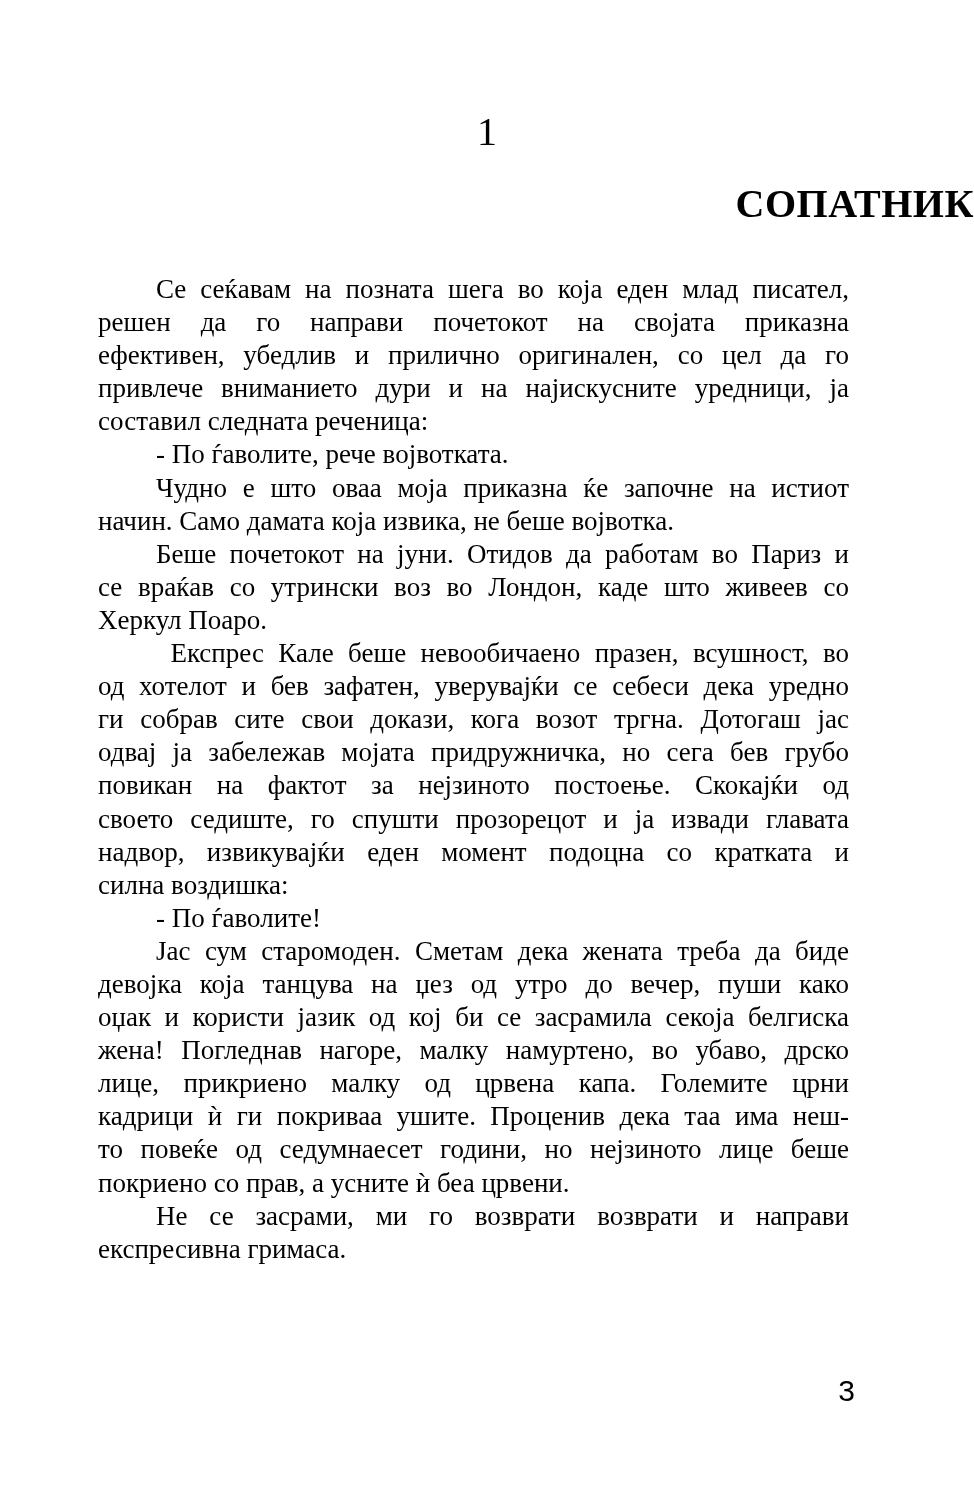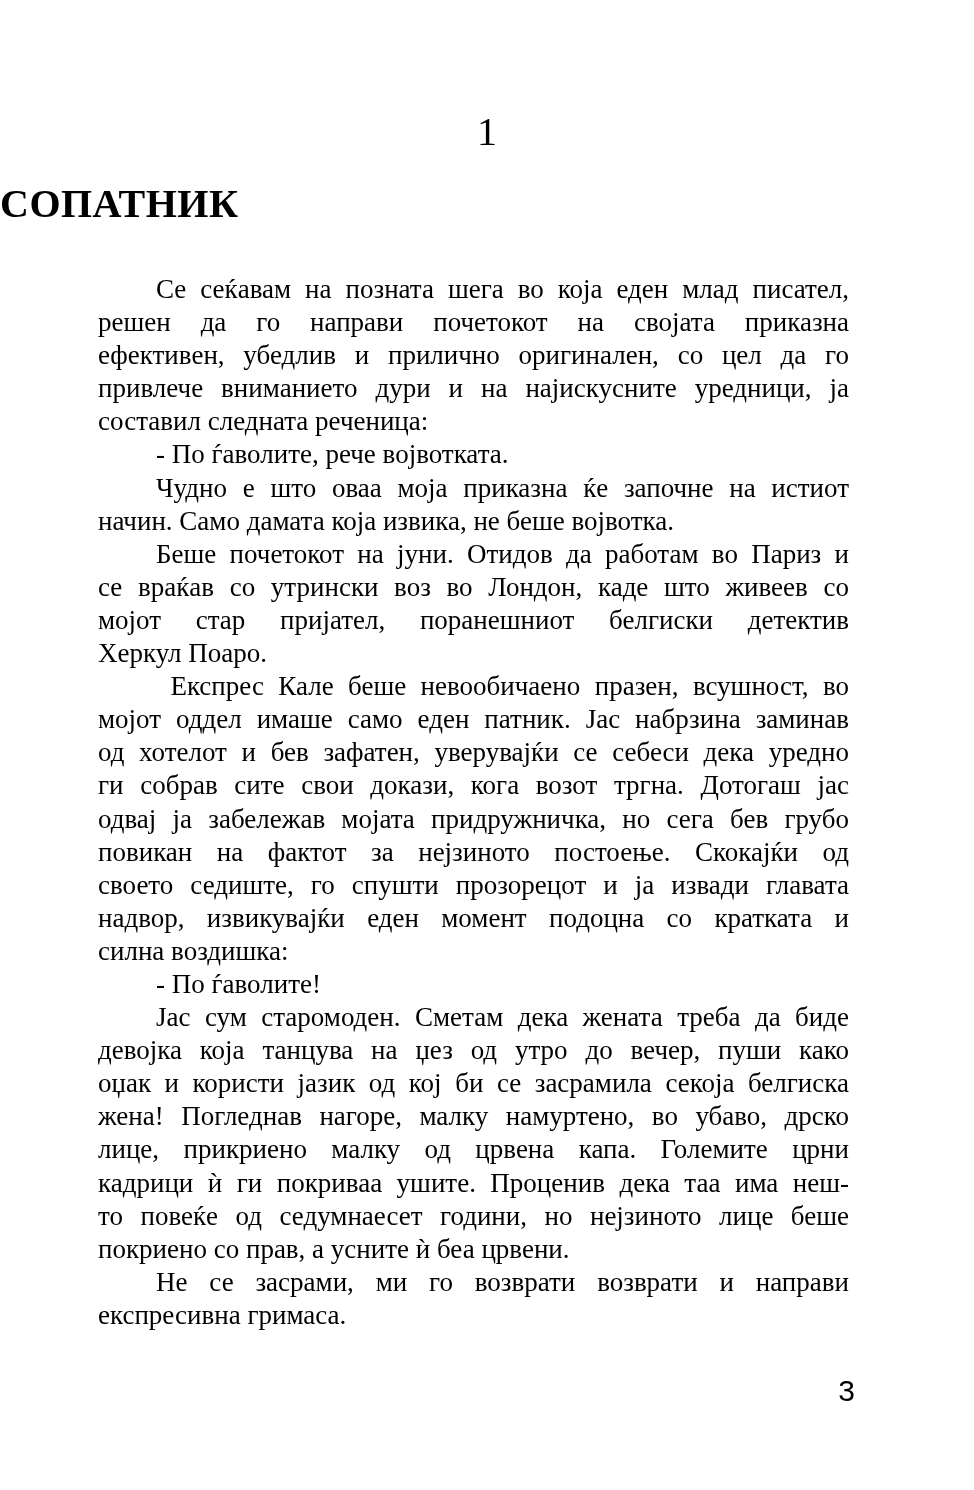--- a/index.html
+++ b/index.html
@@ -24,21 +24,21 @@
     text-align: center;
     font-size: 40px;
     line-height: 48px;
   }
   .chapter-title {
     position: absolute;
     top: 180px;
     left: 0;
     width: 100%;
     margin: 0;
-    text-align: left;
+    text-align: right;
     font-size: 40px;
     line-height: 48px;
     font-weight: bold;
     letter-spacing: 0.5px;
   }
   .body-text {
     position: absolute;
     top: 273px;
     left: 98px;
     width: 751px;
@@ -87,26 +87,24 @@
       <div class="para">
         <div class="line indent last">- По ѓаволите, рече војвотката.</div>
       </div>
       <div class="para">
         <div class="line indent">Чудно е што оваа моја приказна ќе започне на истиот</div>
         <div class="line last">начин. Само дамата која извика, не беше војвотка.</div>
       </div>
       <div class="para">
         <div class="line indent">Беше почетокот на јуни. Отидов да работам во Париз и</div>
         <div class="line">се враќав со утрински воз во Лондон, каде што живеев со</div>
-        <div class="line">мојот стар пријател, поранешниот белгиски детектив</div>
         <div class="line last">Херкул Поаро.</div>
       </div>
       <div class="para">
         <div class="line indent">&nbsp;Експрес Кале беше невообичаено празен, всушност, во</div>
-        <div class="line">мојот оддел имаше само еден патник. Јас набрзина заминав</div>
         <div class="line">од хотелот и бев зафатен, уверувајќи се себеси дека уредно</div>
         <div class="line">ги собрав сите свои докази, кога возот тргна. Дотогаш јас</div>
         <div class="line">одвај ја забележав мојата придружничка, но сега бев грубо</div>
         <div class="line">повикан на фактот за нејзиното постоење. Скокајќи од</div>
         <div class="line">своето седиште, го спушти прозорецот и ја извади главата</div>
         <div class="line">надвор, извикувајќи еден момент подоцна со кратката и</div>
         <div class="line last">силна воздишка:</div>
       </div>
       <div class="para">
         <div class="line indent last">- По ѓаволите!</div>

